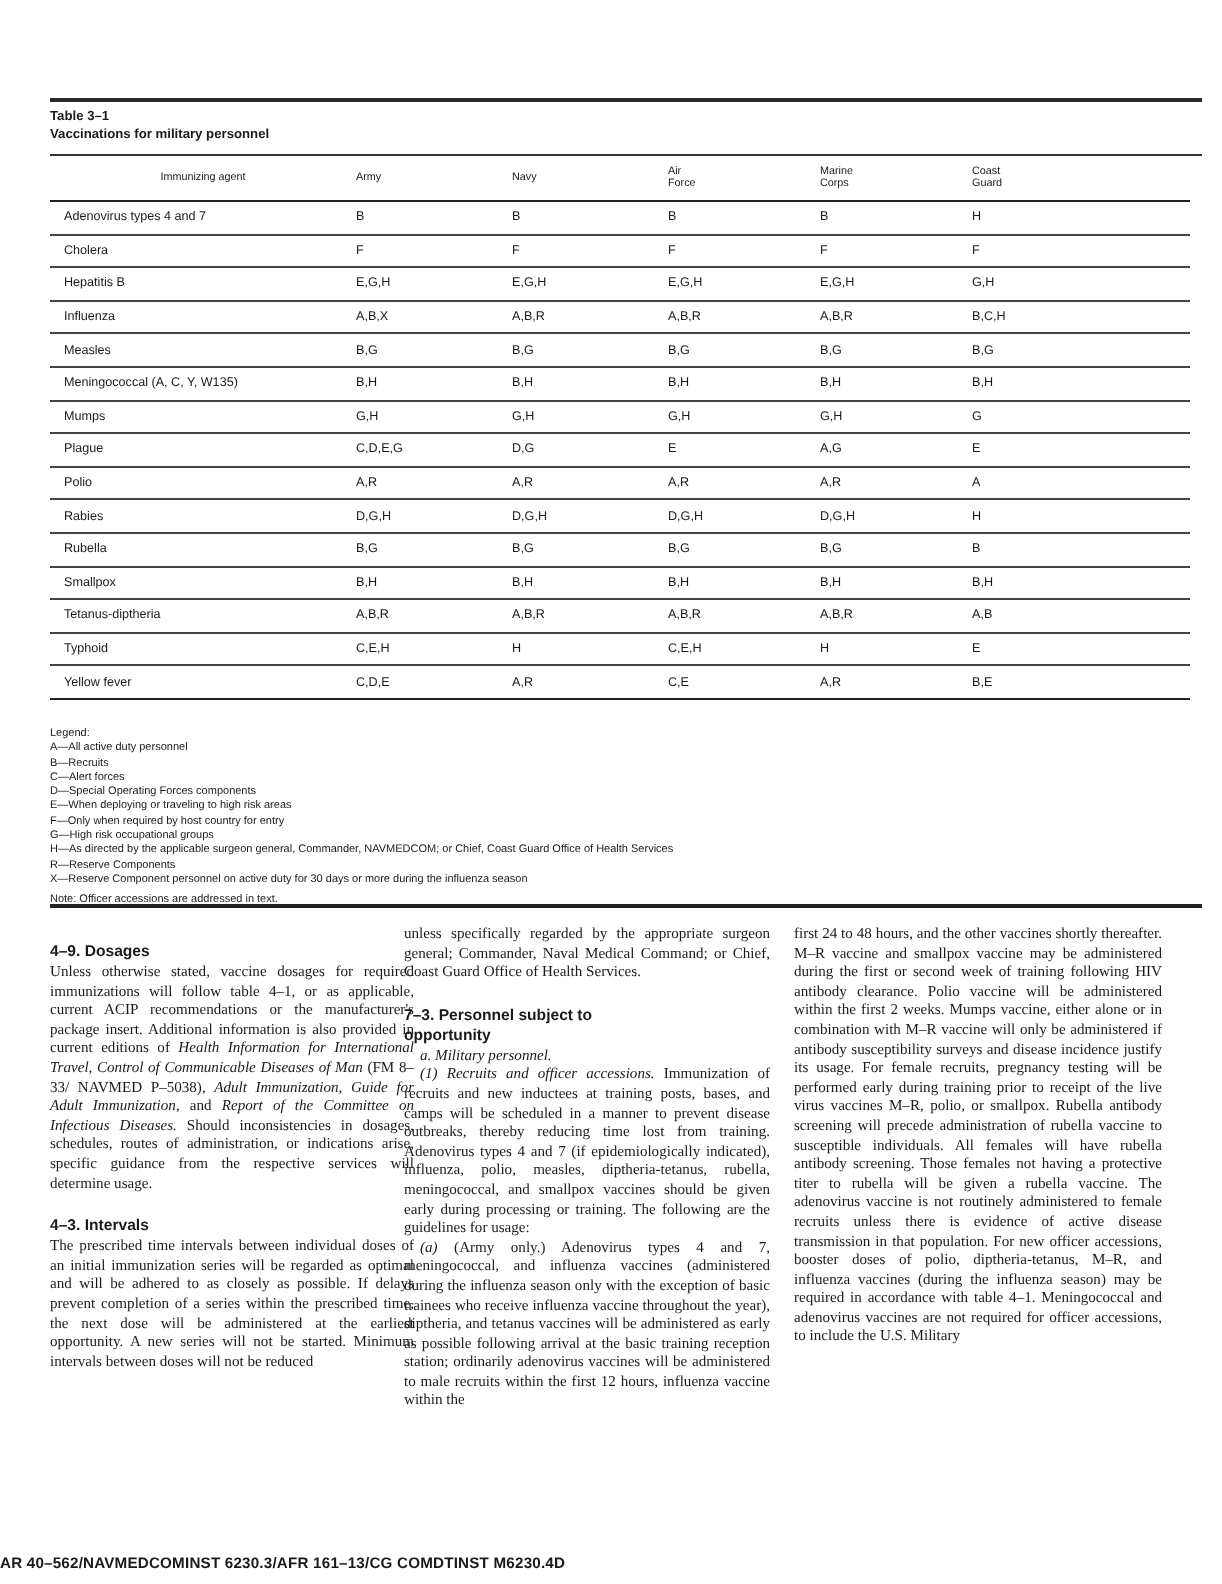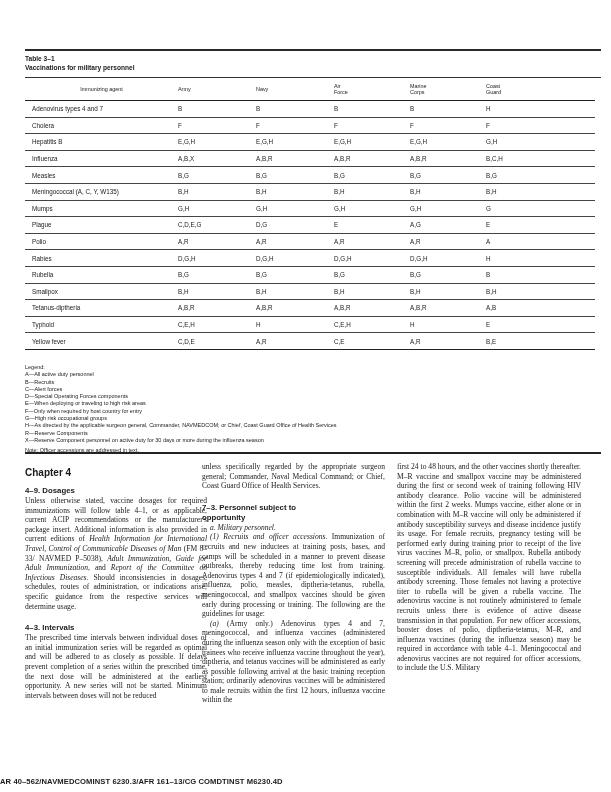--- a/index.html
+++ b/index.html
@@ -222,21 +222,20 @@
       <div>H—As directed by the applicable surgeon general, Commander, NAVMEDCOM; or Chief, Coast Guard Office of Health Services</div>
       <div>R—Reserve Components</div>
       <div>X—Reserve Component personnel on active duty for 30 days or more during the influenza season</div>
     </div>
   <div class="note">Note: Officer accessions are addressed in text.</div>
 </div>
 <div class="bottom-rule"></div>
 
 <div class="col col1 serif">
   <div class="chapter-title sans">
-    <div>Chapter 4</div>
   </div>
   <div class="sec-head sans">4–9. Dosages</div>
   <p class="p"><span>Unless otherwise stated, vaccine dosages for required immunizations will follow table 4–1, or as applicable, current ACIP recommendations or the manufacturer's package insert. Additional information is also provided in current editions of </span><i>Health Information for International Travel, Control of Communicable Diseases of Man</i><span> (FM 8–33/ NAVMED P–5038), </span><i>Adult Immunization, Guide for Adult Immunization</i><span>, and </span><i>Report of the Committee on Infectious Diseases.</i><span> Should inconsistencies in dosages, schedules, routes of administration, or indications arise, specific guidance from the respective services will determine usage.</span></p>
   <div class="sec-head sans spaced">4–3. Intervals</div>
   <p class="p">The prescribed time intervals between individual doses of an initial immunization series will be regarded as optimal and will be adhered to as closely as possible. If delays prevent completion of a series within the prescribed time, the next dose will be administered at the earliest opportunity. A new series will not be started. Minimum intervals between doses will not be reduced</p>
 </div>
 
 <div class="col col2 serif">
   <p class="p">unless specifically regarded by the appropriate surgeon general; Commander, Naval Medical Command; or Chief, Coast Guard Office of Health Services.</p>
   <div class="sec-head sans spaced">

